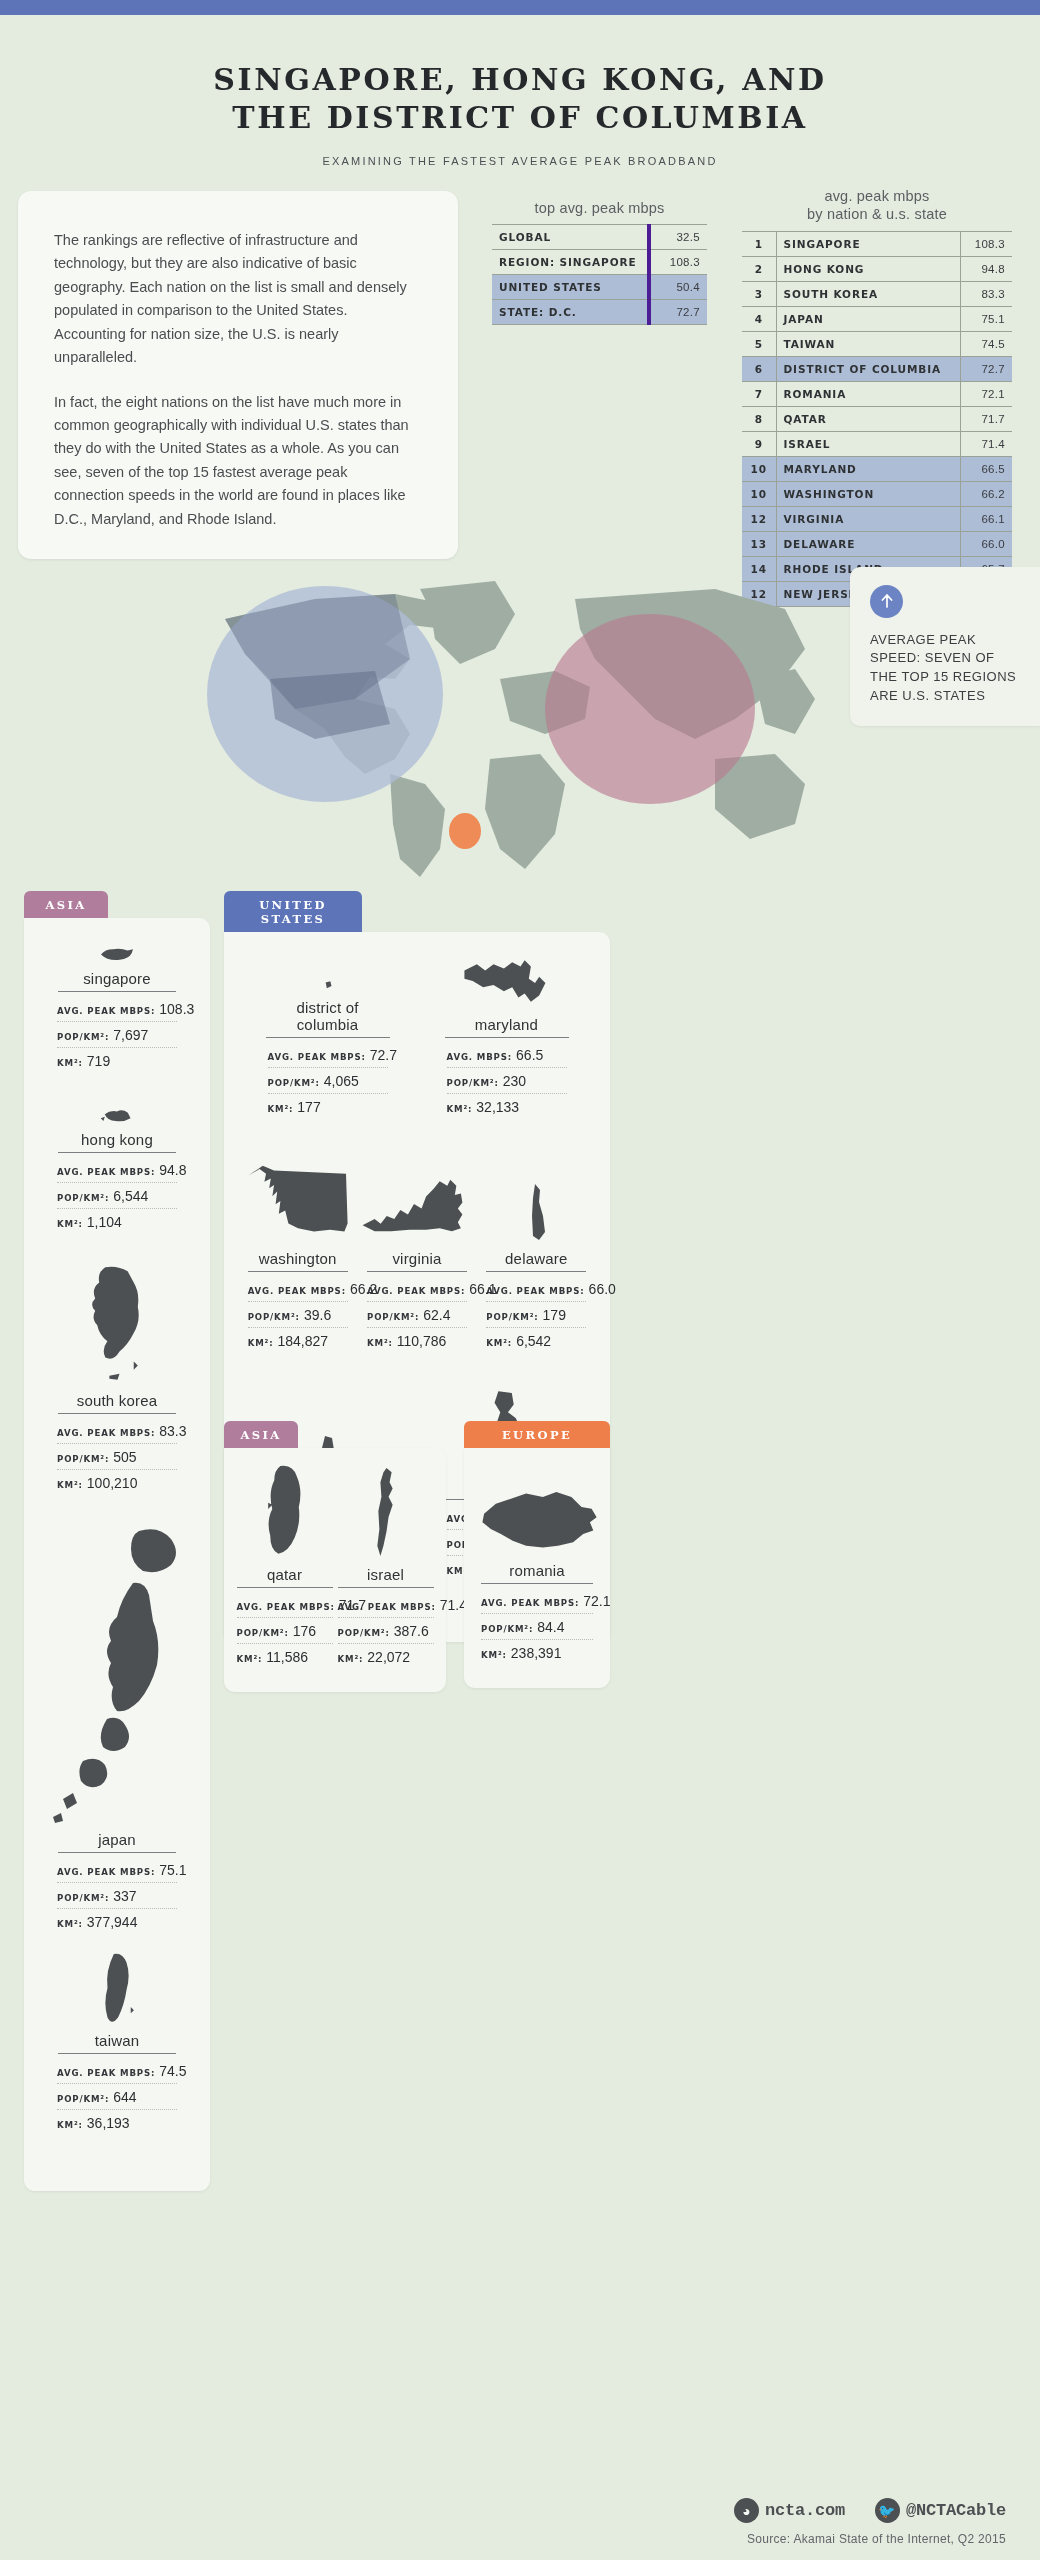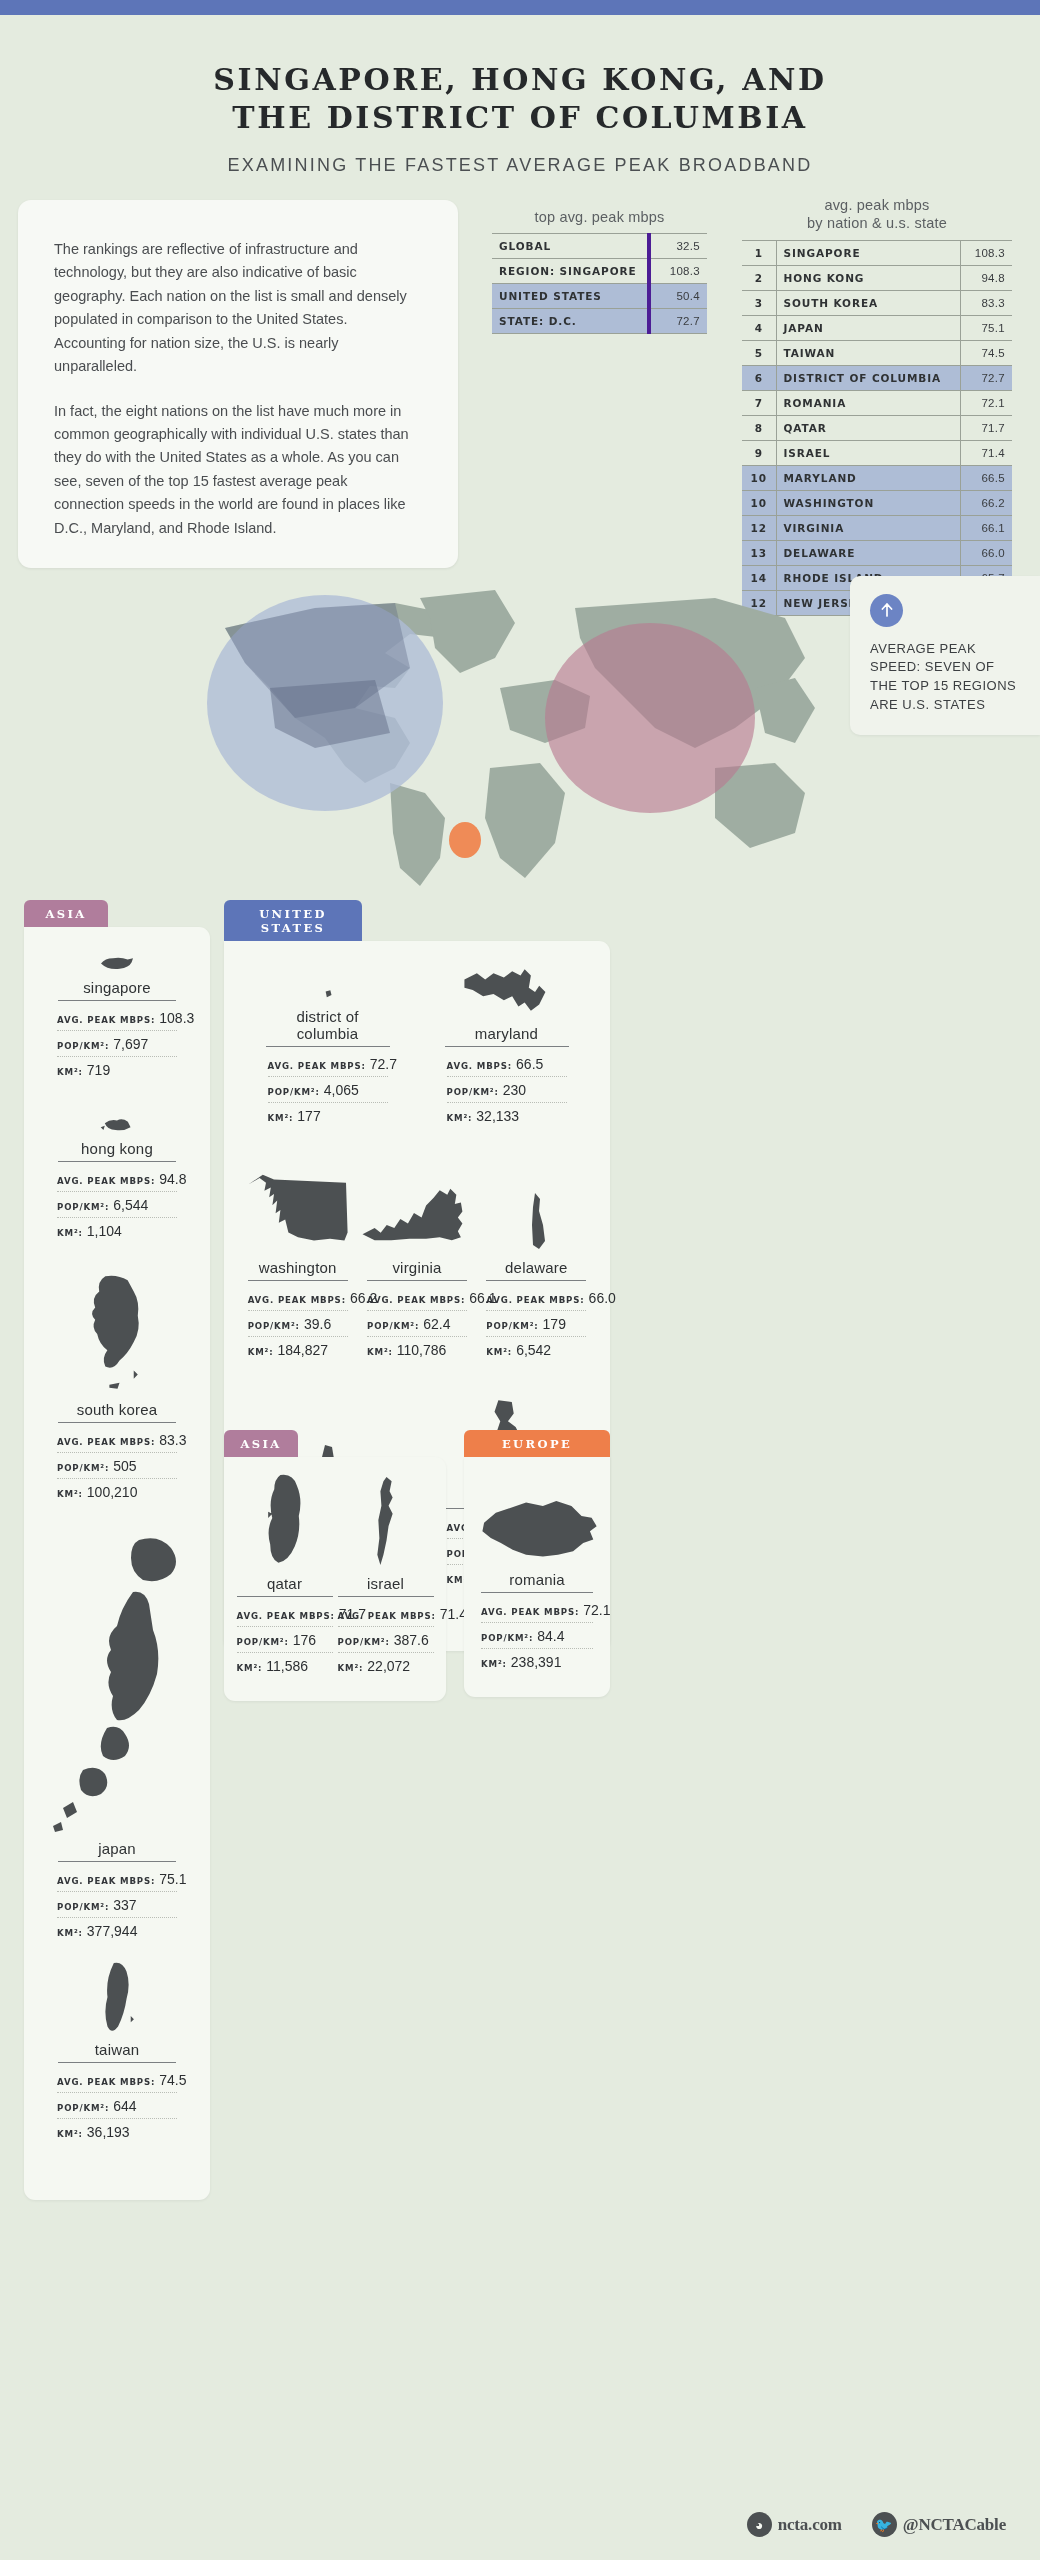--- a/index.html
+++ b/index.html
@@ -20,21 +20,21 @@
   .title {
     font-family: "DejaVu Serif", serif;
     font-size: 30px;
     letter-spacing: 2.6px;
     line-height: 1.26;
     color: #26292b;
     font-weight: 700;
   }
   .subtitle {
     margin-top: 18px;
-    font-size: 18px;
+    font-size: 11px;
     letter-spacing: 2.2px;
     color: #4b4f52;
     font-weight: 400;
   }
 
   
   .introrow { position: relative; height: 360px; margin-top: 24px; }
   .intro-card {
     position: absolute; left: 18px; top: 0; width: 440px; min-height: 320px;
     background: #f7f9f5; border-radius: 13px; padding: 38px 40px 28px 36px;
@@ -143,21 +143,21 @@
   .statbox { margin: 0 auto; }
 
   .us-grid { display: flex; justify-content: space-around; align-items: flex-end; }
   .us-cell { width: 166px; }
 
   
   .footer { position: absolute; left: 0; right: 0; bottom: 14px; text-align: right; padding-right: 34px; }
   .brandline { display: flex; align-items: center; justify-content: flex-end; gap: 9px; margin-bottom: 9px; }
   .brand { display: flex; align-items: center; gap: 6px; }
   .brand .glyph { width: 25px; height: 25px; border-radius: 50%; background: #4c5052; display: flex; align-items: center; justify-content: center; color: #f5f8f2; font-size: 14px; font-weight: 700; }
-  .brand .btxt { font-family: Liberation Serif, serif; font-weight: 700; font-size: 17px; color: #4c5052; letter-spacing: -.2px; }
+  .brand .btxt { font-family: Liberation Mono, monospace; font-weight: 700; font-size: 17px; color: #4c5052; letter-spacing: -.2px; }
   .srcline { font-size: 12px; color: #62666a; letter-spacing: .3px; }
   .sep { display: inline-block; width: 12px; }
 </style>
 </head>
 <body>
 
 <div class="topbar"></div>
 
 <div class="header">
   <div class="title">
@@ -702,13 +702,14 @@
     <div class="brand">
       <span class="glyph">◕</span>
       <span class="btxt">ncta.com</span>
     </div>
     <span class="sep"></span>
     <div class="brand">
       <span class="glyph">🐦</span>
       <span class="btxt">@NCTACable</span>
     </div>
   </div>
+  <div class="srcline">Source: Akamai State of the Internet, Q2 2015</div>
 </div>
 
 </body></html>

